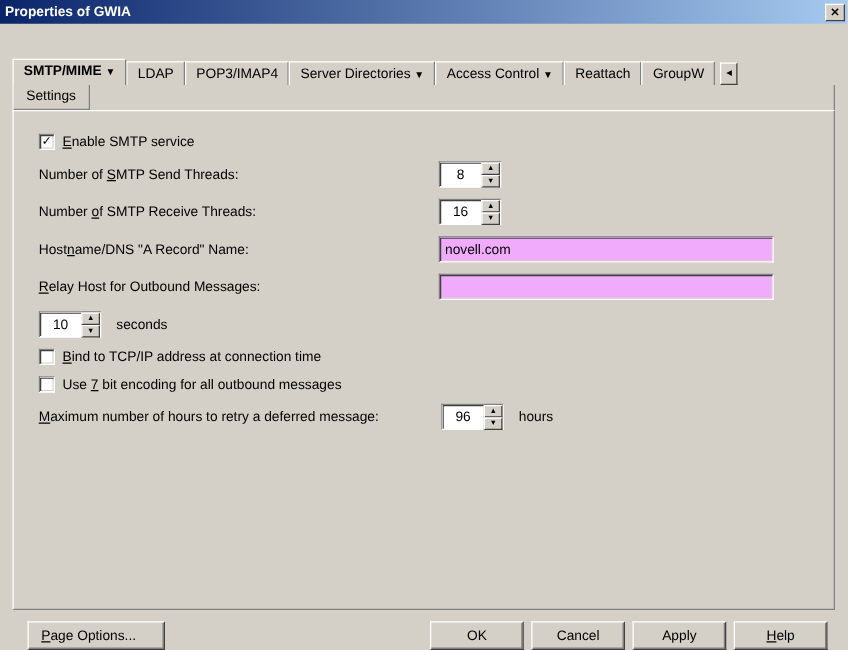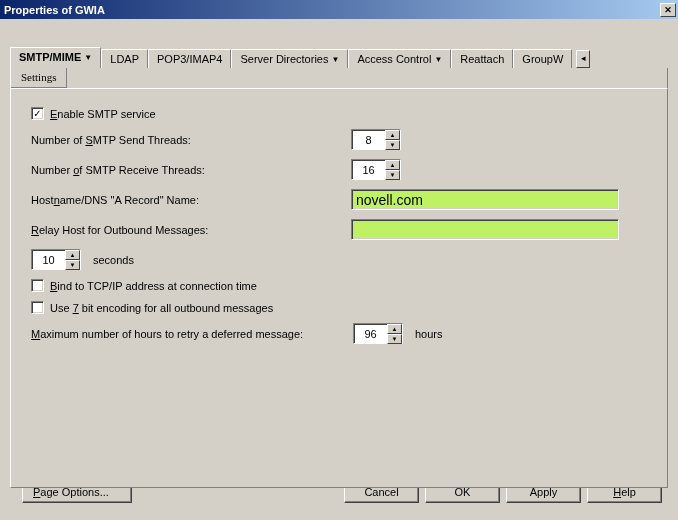--- a/index.html
+++ b/index.html
@@ -86,21 +86,20 @@
     cursor: default;
   }
   .subtab-row {
     margin: 0 10px;
     border-left: 1px solid #fff;
     border-right: 1px solid #808080;
     background: #d4d0c8;
     padding: 0;
     position: relative;
     z-index: 2;
-    font-family: Liberation Serif, serif;
   }
   .subtab {
     display:inline-block;
     border: 1px solid #fff;
     border-right-color: #808080;
     border-bottom-color: #808080;
     border-top: none;
     border-left: none;
     padding: 3px 10px 4px 10px;
     background:#d4d0c8;
@@ -176,33 +175,33 @@
     text-align: center;
     font-size: 6px;
     line-height: 8px;
   }
   .textin {
     height: 21px;
     border: 1px solid #808080;
     border-right-color: #fff;
     border-bottom-color: #fff;
     box-shadow: inset 1px 1px 0 #404040, inset -1px -1px 0 #d4d0c8;
-    background: #bef264;
+    background: #f0abfc;
     font-family: inherit;
-    font-size: 14px;
+    font-size: 11px;
     padding: 2px 4px;
     width: 268px;
   }
   .suffix { margin-left: 12px; }
   .bottombar {
     position: absolute;
     left: 0; right: 0; bottom: 0;
     height: 40px;
     display: flex;
-    align-items: flex-start;
+    align-items: flex-end;
     padding: 0 16px;
   }
   .btn {
     min-width: 75px;
     height: 23px;
     background: #d4d0c8;
     border: 1px solid #fff;
     border-right-color: #404040;
     border-bottom-color: #404040;
     box-shadow: inset -1px -1px 0 #808080;
@@ -328,17 +327,17 @@
         </span>
     </span>
     <span class="suffix">hours</span>
   </div>
 
 </div>
 
 <div class="bottombar">
   <button class="btn" style="min-width:110px;text-align:left;padding-left:10px"><span class="u">P</span>age Options...</button>
   <span class="spacer"></span>
+  <button class="btn">OK</button>
   <button class="btn">Cancel</button>
-  <button class="btn">OK</button>
   <button class="btn">Apply</button>
   <button class="btn"><span class="u">H</span>elp</button>
 </div>
 
 </body></html>

